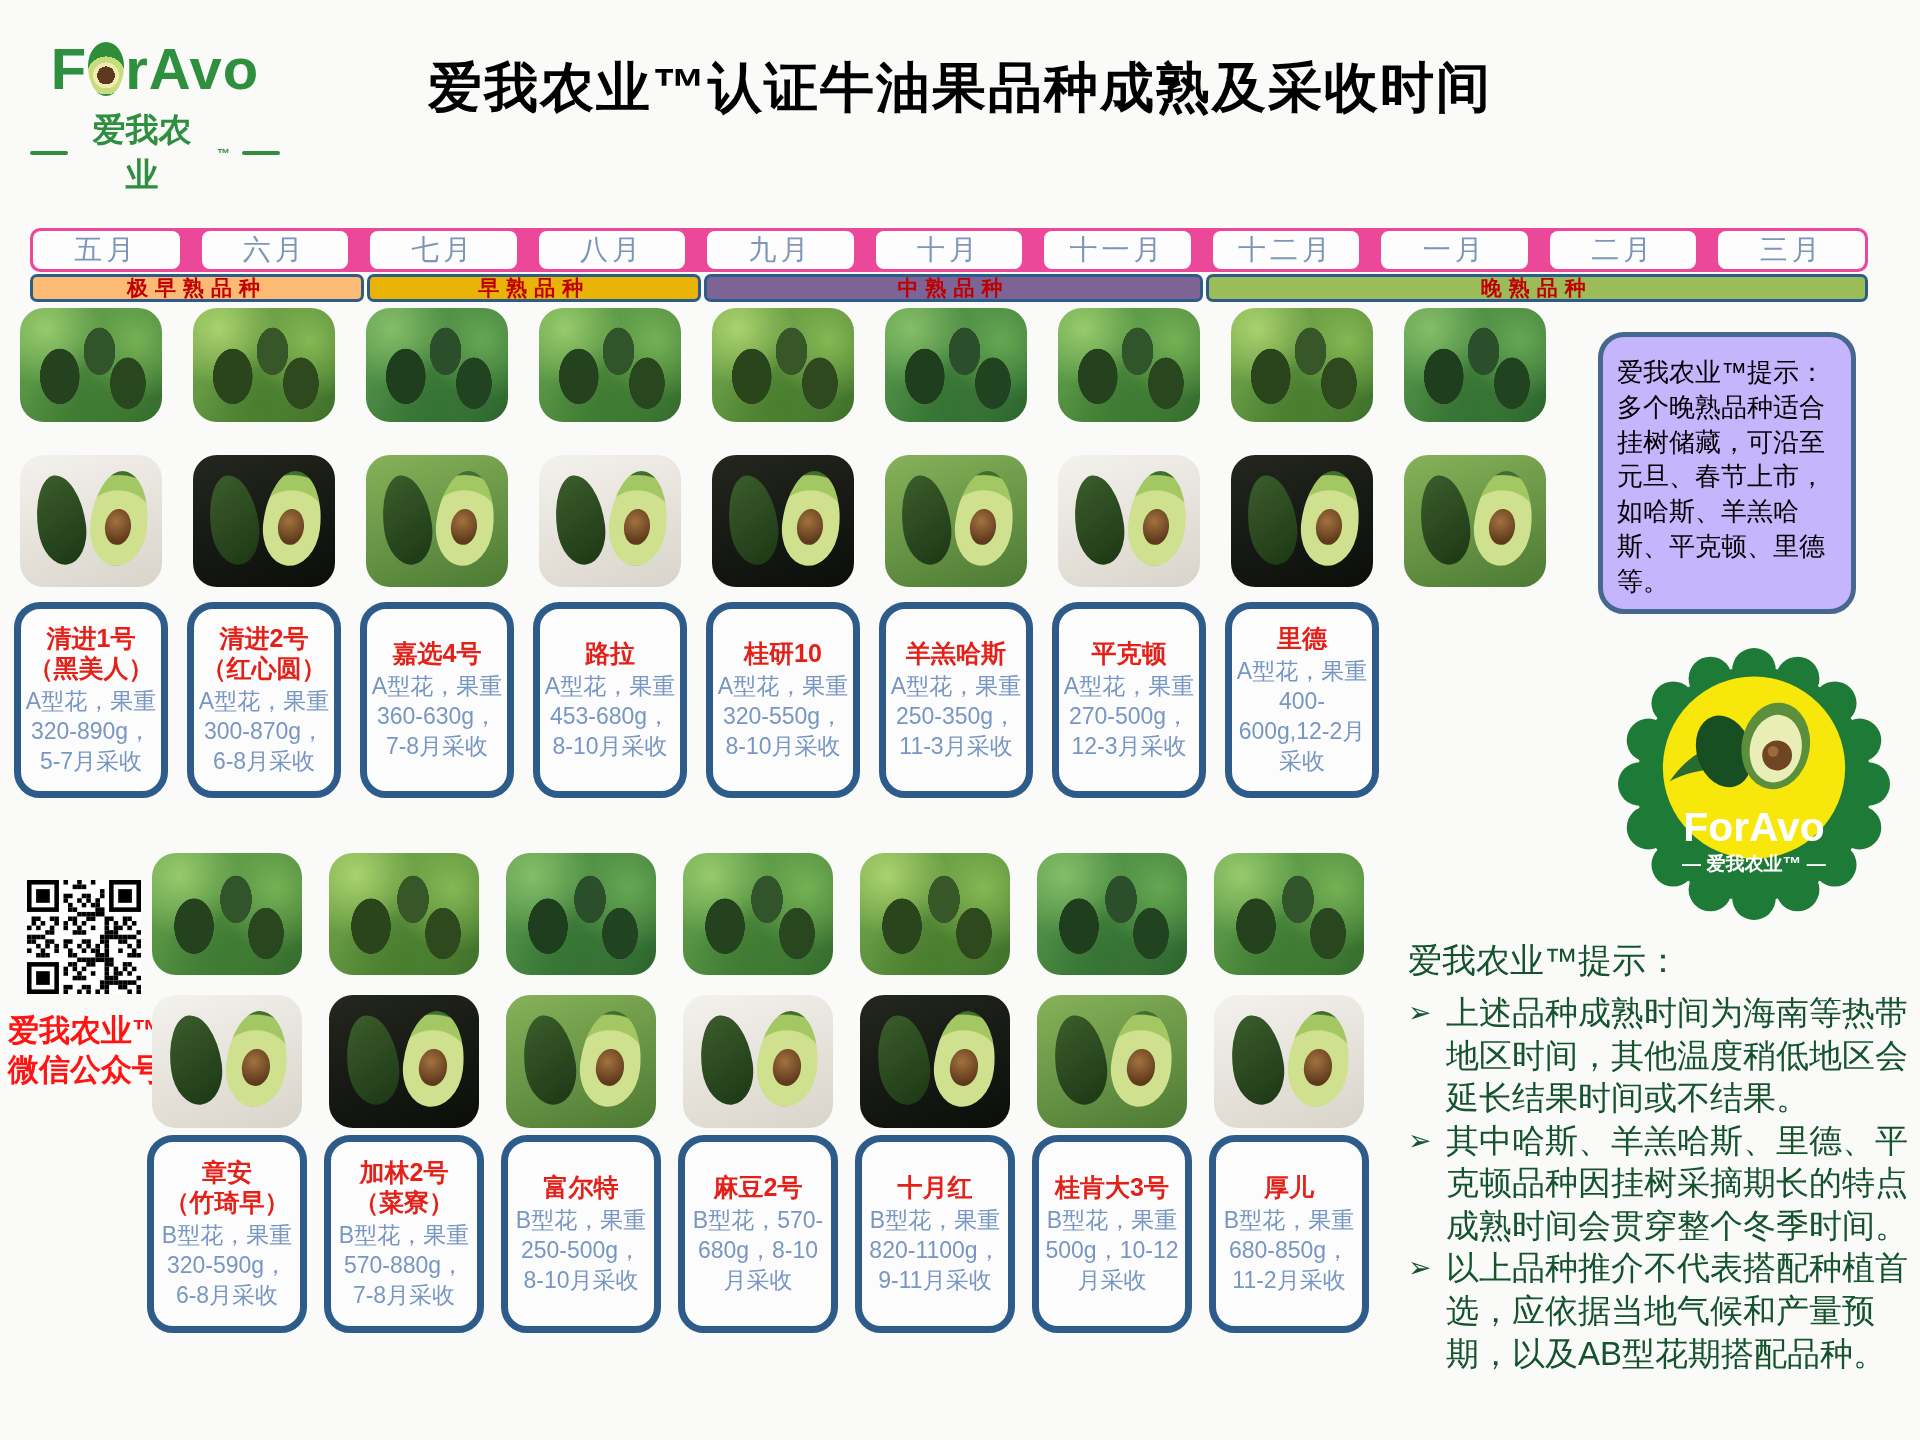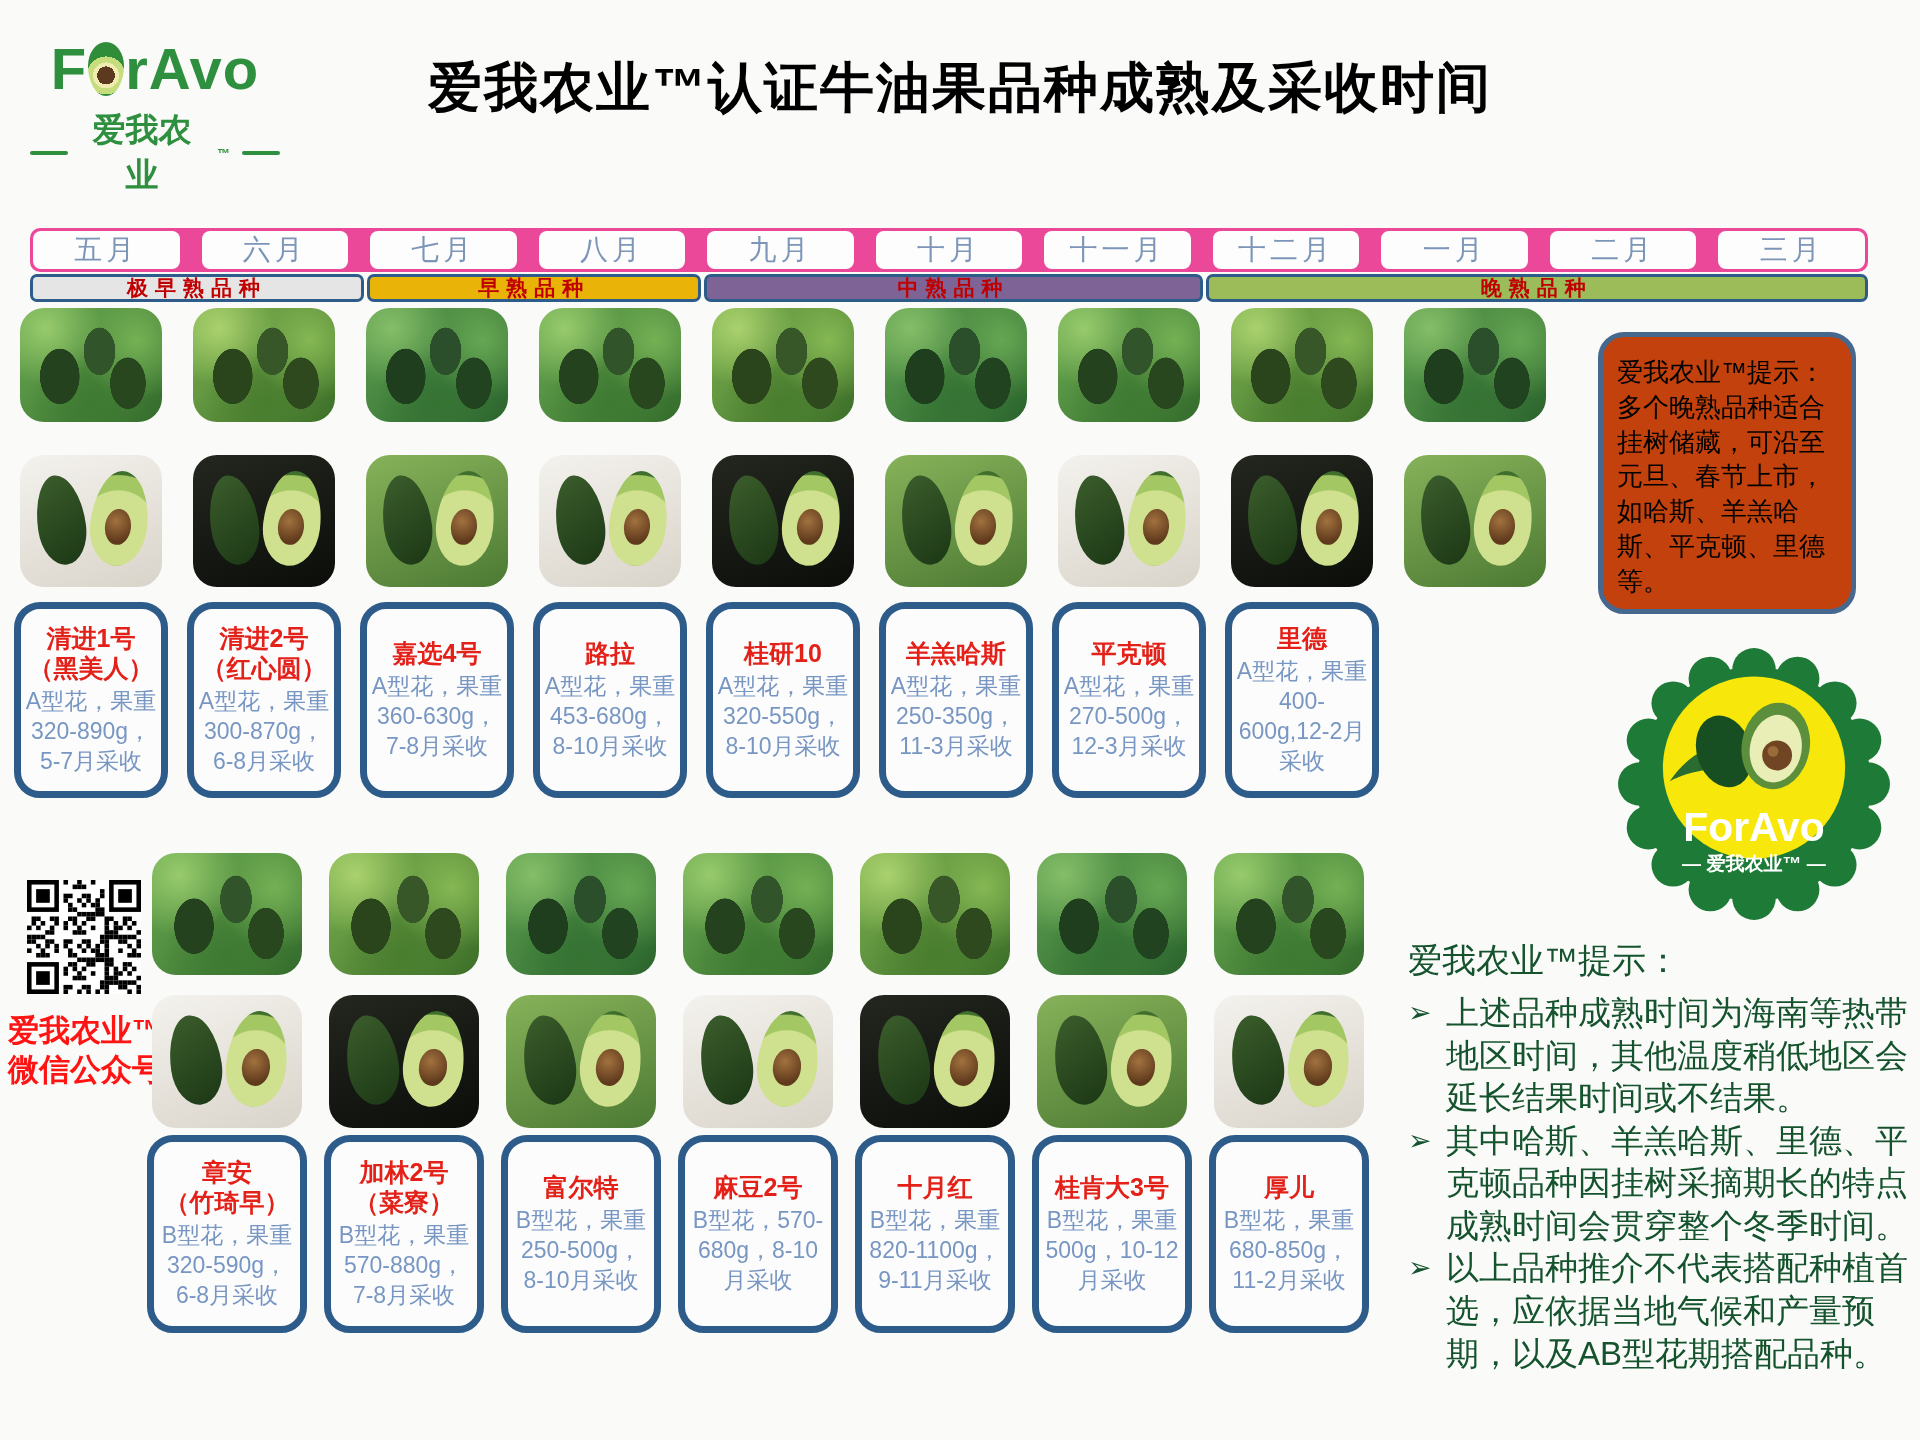--- a/index.html
+++ b/index.html
@@ -75,21 +75,21 @@
   
   .card{width:154px;min-height:196px;box-sizing:border-box;background:#FCFCFD;
         border:7px solid #2E5C8A;border-radius:26px;padding:10px 4px;
         display:flex;flex-direction:column;align-items:center;justify-content:center;}
   .grid7 .card{width:160px;min-height:198px;}
   .card-title{font-size:25px;font-weight:bold;color:#E32119;line-height:1.2;white-space:nowrap;text-align:center;}
   .card-desc{font-size:23px;color:#7796C2;line-height:1.3;text-align:center;margin-top:4px;}
 
   
   .side-note{position:absolute;left:1598px;top:332px;width:258px;height:282px;box-sizing:border-box;
-             background:#c2410c;border:5px solid #46688F;border-radius:26px;padding:18px 14px;
+             background:#c4b5fd;border:5px solid #46688F;border-radius:26px;padding:18px 14px;
              font-size:26px;line-height:1.34;color:#000;}
 
   
   .badge{position:absolute;left:1618px;top:648px;width:272px;height:272px;}
 
   
   .qr{position:absolute;left:27px;top:880px;width:114px;height:114px;}
   .qr-caption{position:absolute;left:8px;top:1012px;width:190px;text-align:left;
               font-size:31px;font-weight:bold;color:#FF1414;line-height:1.25;}
 
@@ -128,21 +128,21 @@
       <div class="month-cell">八月</div>
       <div class="month-cell">九月</div>
       <div class="month-cell">十月</div>
       <div class="month-cell">十一月</div>
       <div class="month-cell">十二月</div>
       <div class="month-cell">一月</div>
       <div class="month-cell">二月</div>
       <div class="month-cell">三月</div>
     </div>
   <div class="band-row" id="bandRow">
-      <div class="band" style="flex-grow: 2; background: #e5e5e5; text-align: center;">极早熟品种</div>
+      <div class="band" style="flex-grow: 2; background: #fdba74; text-align: center;">极早熟品种</div>
       <div class="band" style="flex-grow: 2; background: #eab308;">早熟品种</div>
       <div class="band" style="flex-grow: 3; background: rgb(125, 99, 150);">中熟品种</div>
       <div class="band" style="flex-grow: 4; background: rgb(156, 187, 89);">晚熟品种</div>
     </div>
 
   <div class="grid9" id="topTrees">
       <div class="cell">
         <div class="photo p-tree tv0"></div>
       </div>
       <div class="cell">

